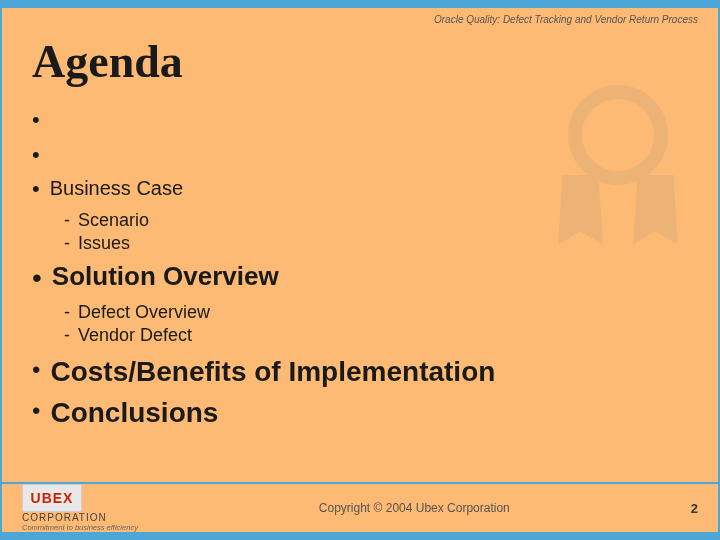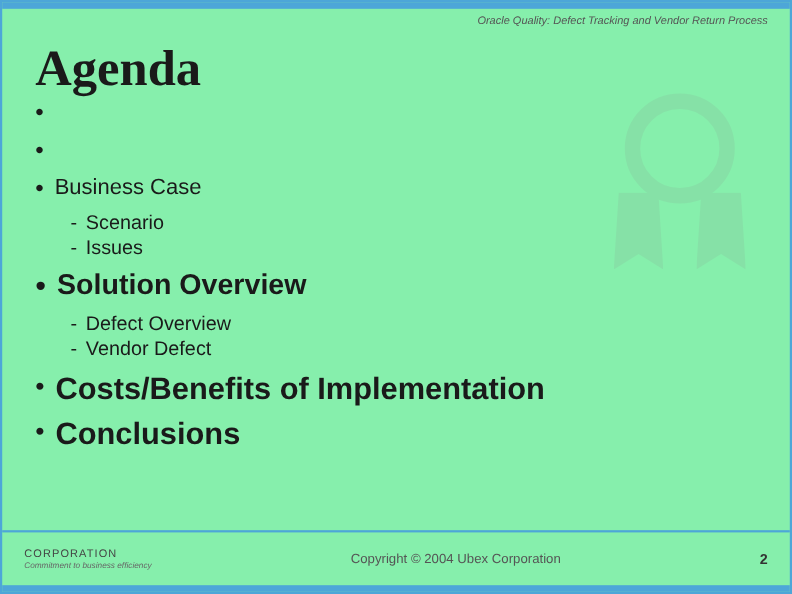--- a/index.html
+++ b/index.html
@@ -8,21 +8,21 @@
       width: 720px;
       height: 540px;
       background: #fff;
       font-family: Arial, sans-serif;
       overflow: hidden;
     }
 
     .slide {
       width: 720px;
       height: 540px;
-      background: #86efac;
+      background: #fdba74;
       border: 2px solid #4da6d8;
       position: relative;
       display: flex;
       flex-direction: column;
     }
 
     .top-bar {
       background: #4da6d8;
       height: 6px;
       width: 100%;
@@ -39,20 +39,21 @@
     .content-area {
       flex: 1;
       padding: 10px 30px 10px 30px;
       position: relative;
     }
 
     .slide-title {
       font-size: 46px;
       font-weight: bold;
       color: #1a1a1a;
+      margin-bottom: 18px;
       font-family: 'Times New Roman', serif;
     }
 
     .agenda-list {
       list-style: none;
       padding: 0;
     }
 
     .agenda-item {
       font-size: 20px;
@@ -262,20 +263,23 @@
         <span class="bullet" style="font-size:24px;">•</span>
         <span class="item-text xlarge">Conclusions</span>
       </li>
     </ul>
 
   </div>
 
   <div class="footer">
     <div class="footer-logo">
       <div style="display:flex; flex-direction:column; align-items:flex-start;">
+        <div class="logo-box">
+          <span style="color:#cc2200; font-weight:900; font-size:14px;">UBEX</span>
+        </div>
         <span style="font-size:10px; color:#444; letter-spacing:1px;">CORPORATION</span>
         <span style="font-size:7.5px; color:#666; font-style:italic;">Commitment to business efficiency</span>
       </div>
     </div>
     <div class="footer-copyright">Copyright © 2004 Ubex Corporation</div>
     <div class="footer-page">2</div>
   </div>
 
   <div class="bottom-bar"></div>
 </div>

